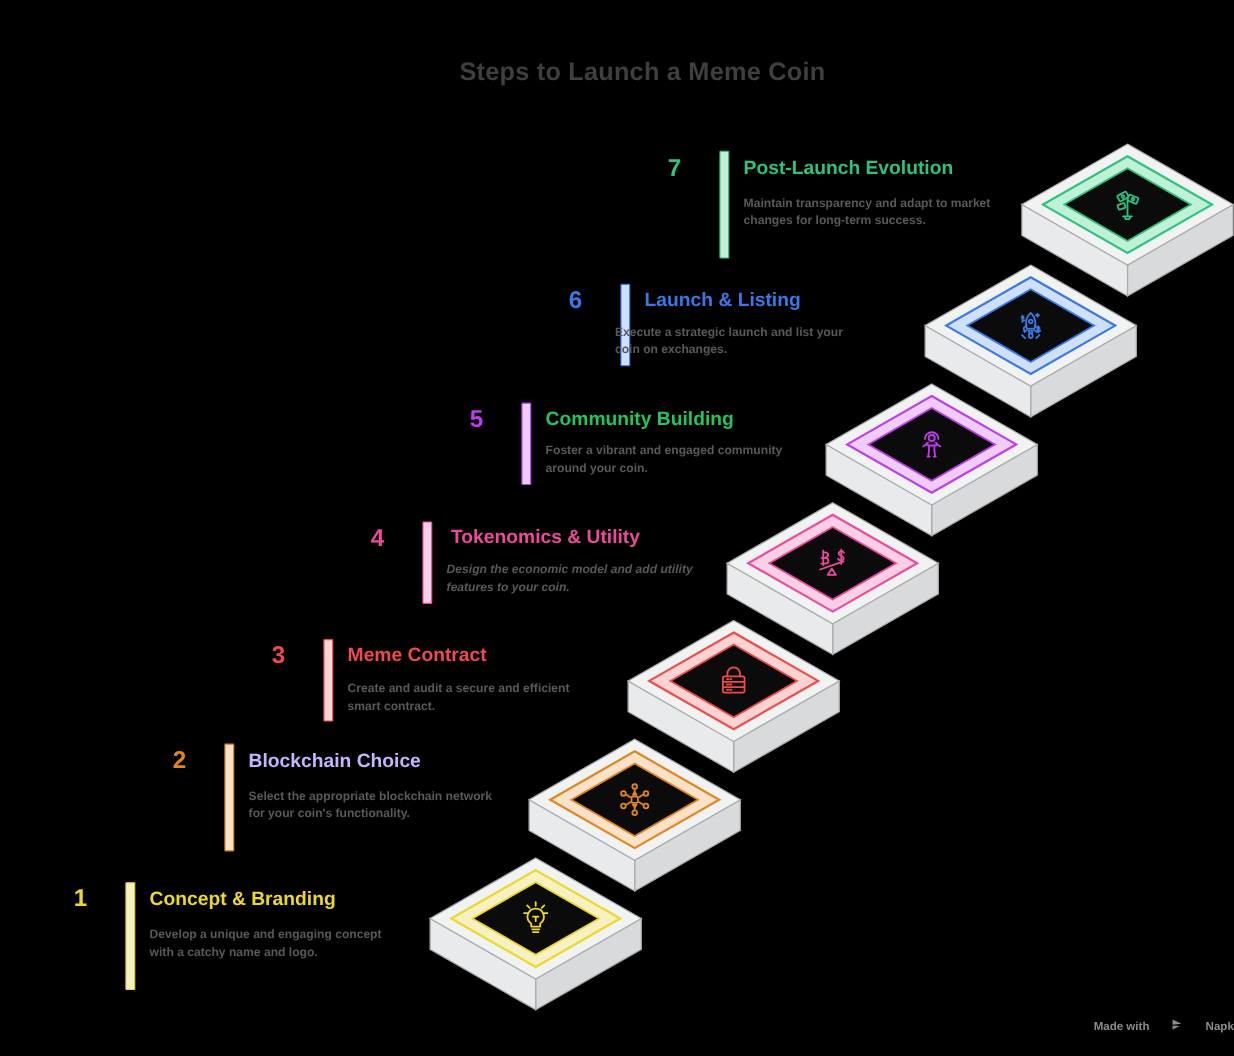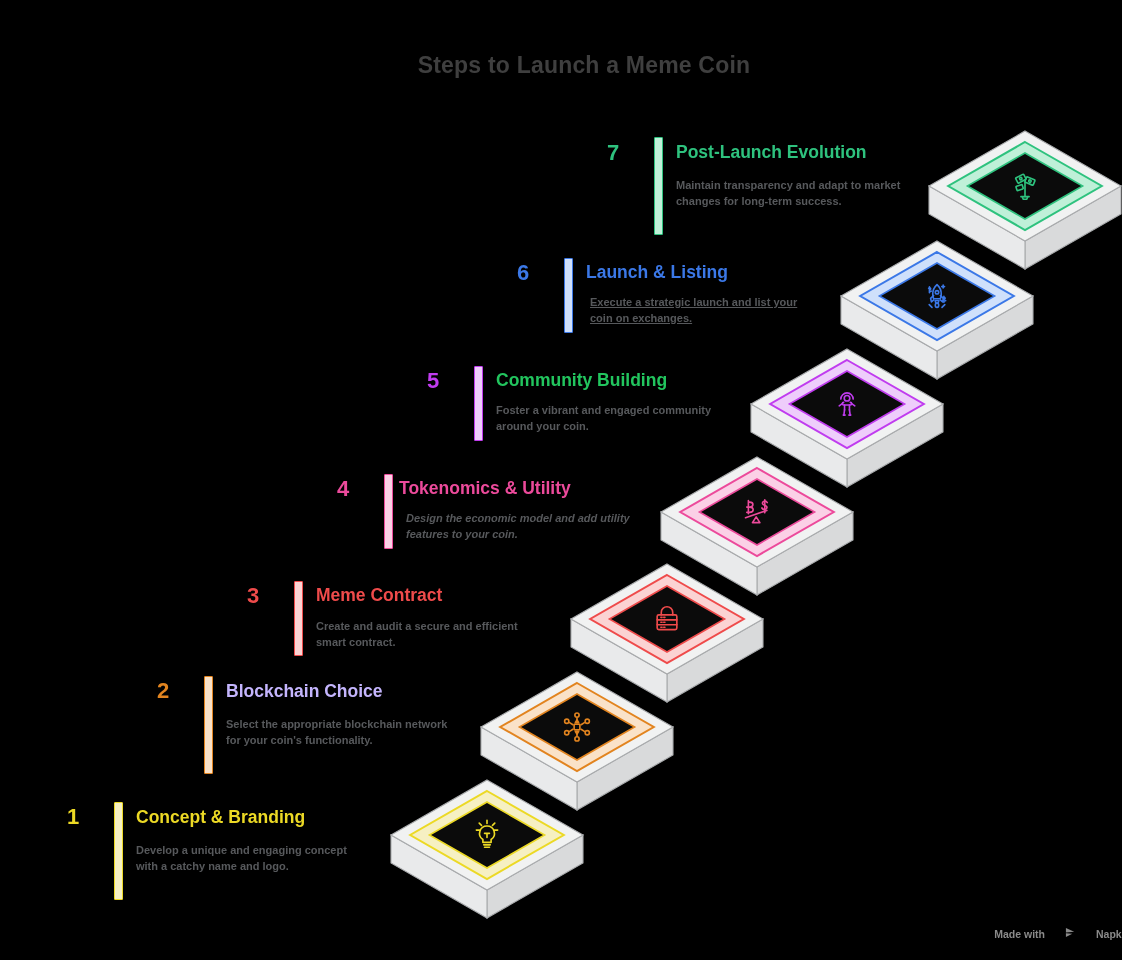--- a/index.html
+++ b/index.html
@@ -189,34 +189,34 @@
       </div>
       <div class="step-text">
         <div class="step-num" style="left:222px;top:585px;color:#ef4b4b">3</div>
         <div class="step-bar" style="left:269px;top:581px;height:73px;background:#fbd3d3;border:1.5px solid #ef4b4b;"></div>
         <div class="step-title" style="left:291px;top:585px;color:#ef4b4b">Meme Contract</div>
         <div class="step-desc" style="left:291px;top:619px;width:225px;">Create and audit a secure and efficient smart contract.</div>
       </div>
       <div class="step-text">
         <div class="step-num" style="left:312px;top:478px;color:#ec4a9b">4</div>
         <div class="step-bar" style="left:359px;top:474px;height:73px;background:#fbd0e6;border:1.5px solid #ec4a9b;"></div>
-        <div class="step-title" style="left:374px;top:478px;color:#ec4a9b">Tokenomics &amp; Utility</div>
+        <div class="step-title" style="left:385px;top:478px;color:#ec4a9b">Tokenomics &amp; Utility</div>
         <div class="step-desc" style="left:381px;top:511px;width:225px;font-style:italic;">Design the economic model and add utility features to your coin.</div>
       </div>
       <div class="step-text">
         <div class="step-num" style="left:402px;top:370px;color:#c03cef">5</div>
         <div class="step-bar" style="left:449px;top:366px;height:73px;background:#eecdfb;border:1.5px solid #c03cef;"></div>
         <div class="step-title" style="left:471px;top:370px;color:#22c55e">Community Building</div>
         <div class="step-desc" style="left:471px;top:403px;width:225px;">Foster a vibrant and engaged community around your coin.</div>
       </div>
       <div class="step-text">
         <div class="step-num" style="left:492px;top:262px;color:#3b78e7">6</div>
         <div class="step-bar" style="left:539px;top:258px;height:73px;background:#cfe0fb;border:1.5px solid #3b78e7;"></div>
         <div class="step-title" style="left:561px;top:262px;color:#3b78e7">Launch &amp; Listing</div>
-        <div class="step-desc" style="left:565px;top:295px;width:225px;text-decoration:underline;">Execute a strategic launch and list your coin on exchanges.</div>
+        <div class="step-desc" style="left:534px;top:295px;width:225px;">Execute a strategic launch and list your coin on exchanges.</div>
       </div>
       <div class="step-text">
         <div class="step-num" style="left:582px;top:142px;color:#2ec27e">7</div>
         <div class="step-bar" style="left:629px;top:137px;height:96px;background:#bff0d8;border:1.5px solid #2ec27e;"></div>
         <div class="step-title" style="left:651px;top:142px;color:#2ec27e">Post-Launch Evolution</div>
         <div class="step-desc" style="left:651px;top:178px;width:225px;">Maintain transparency and adapt to market changes for long-term success.</div>
       </div>
     </div>
 
   <div id="footer">

